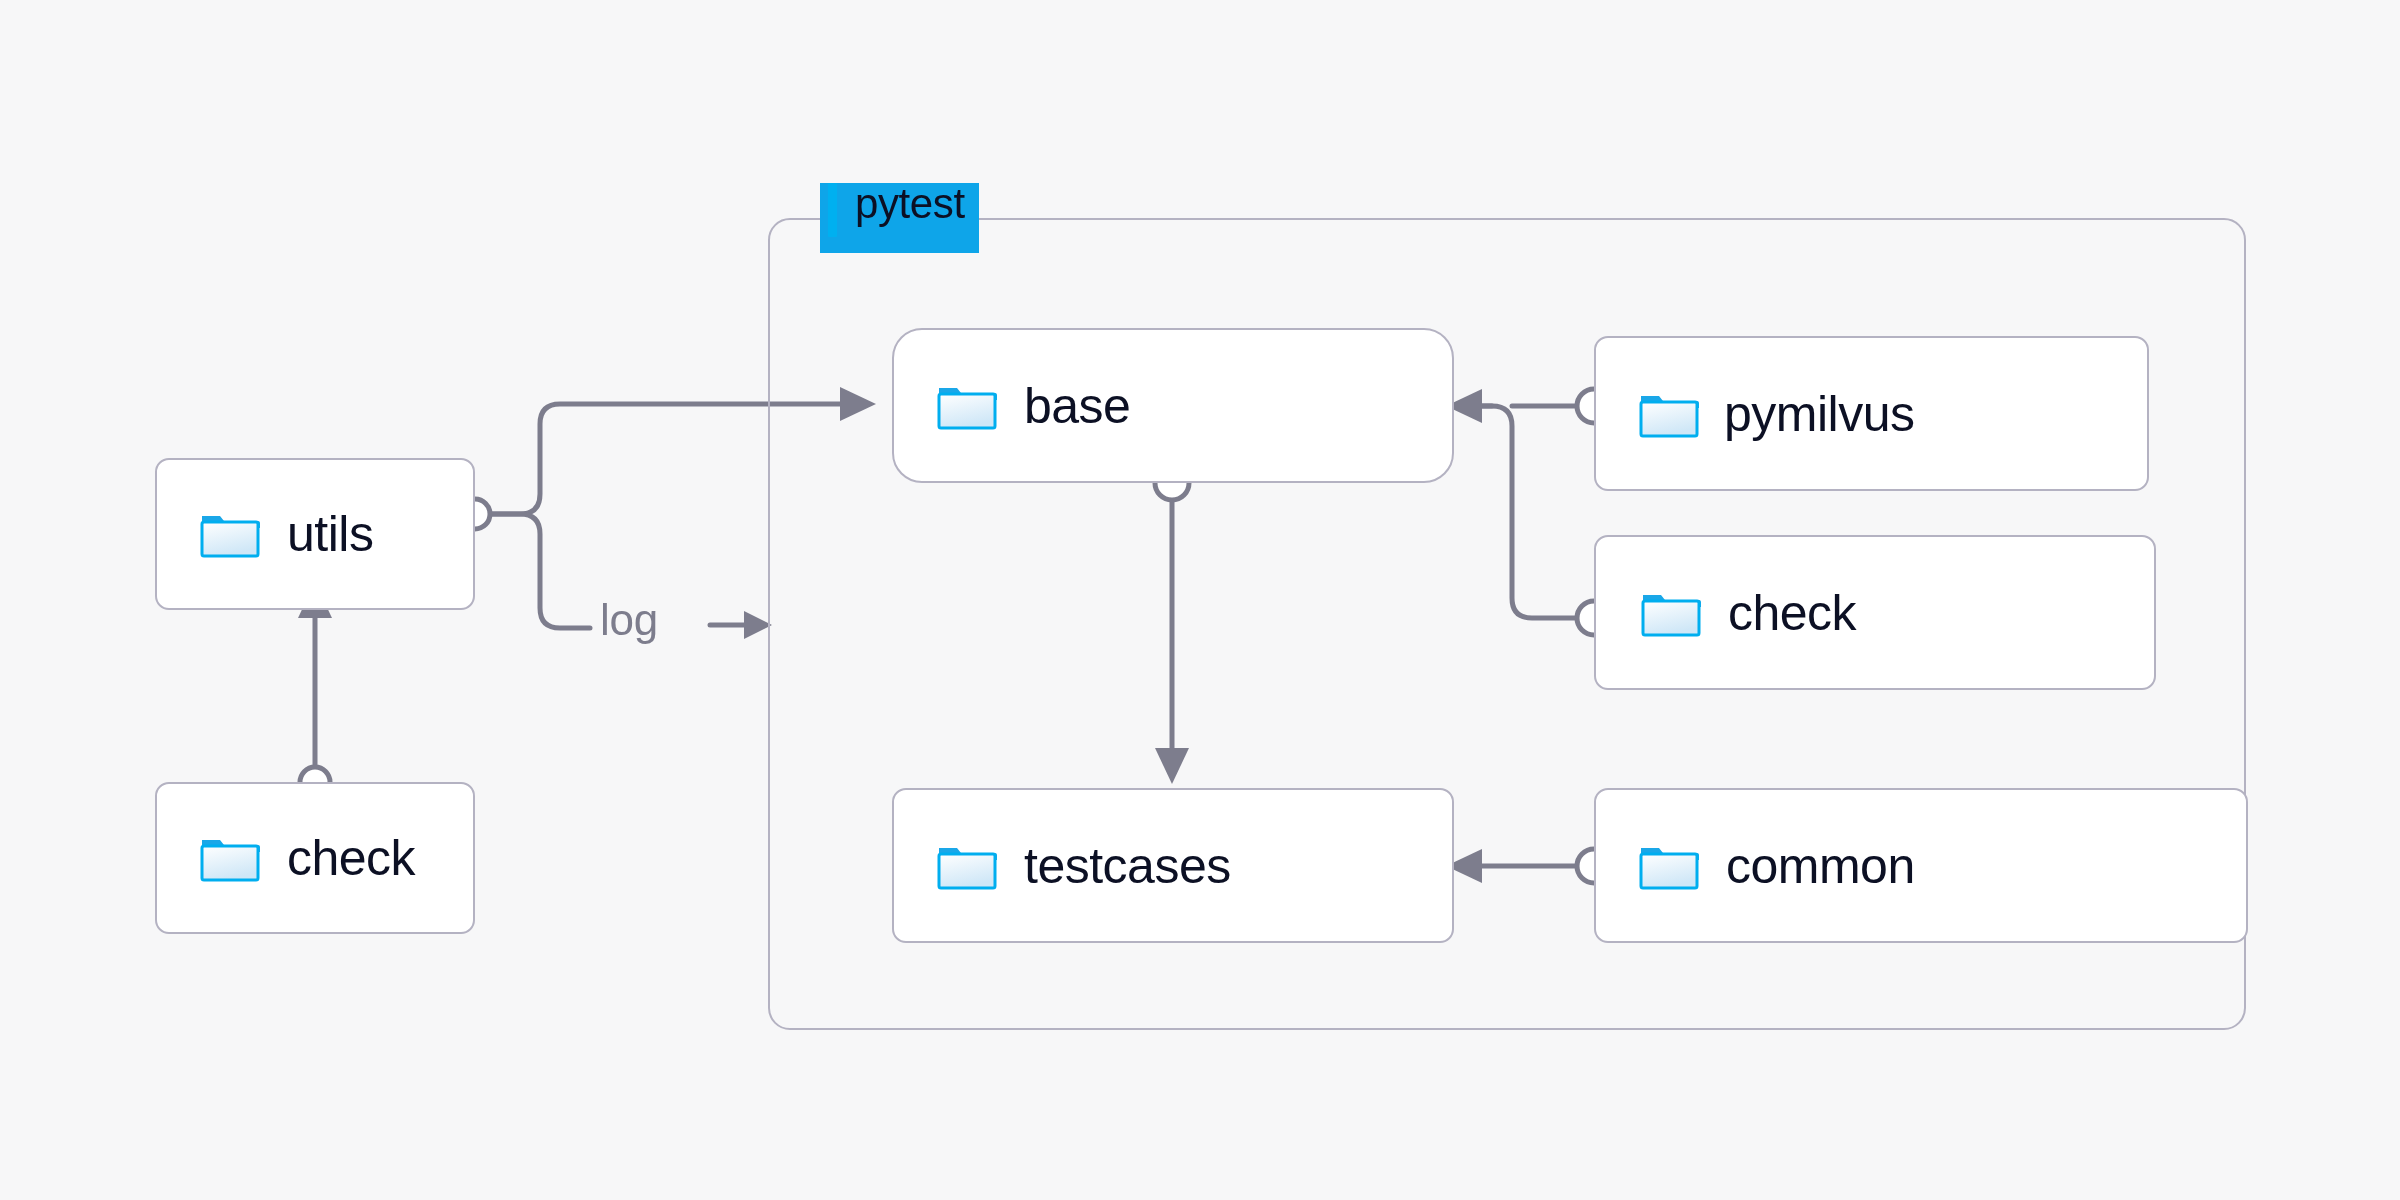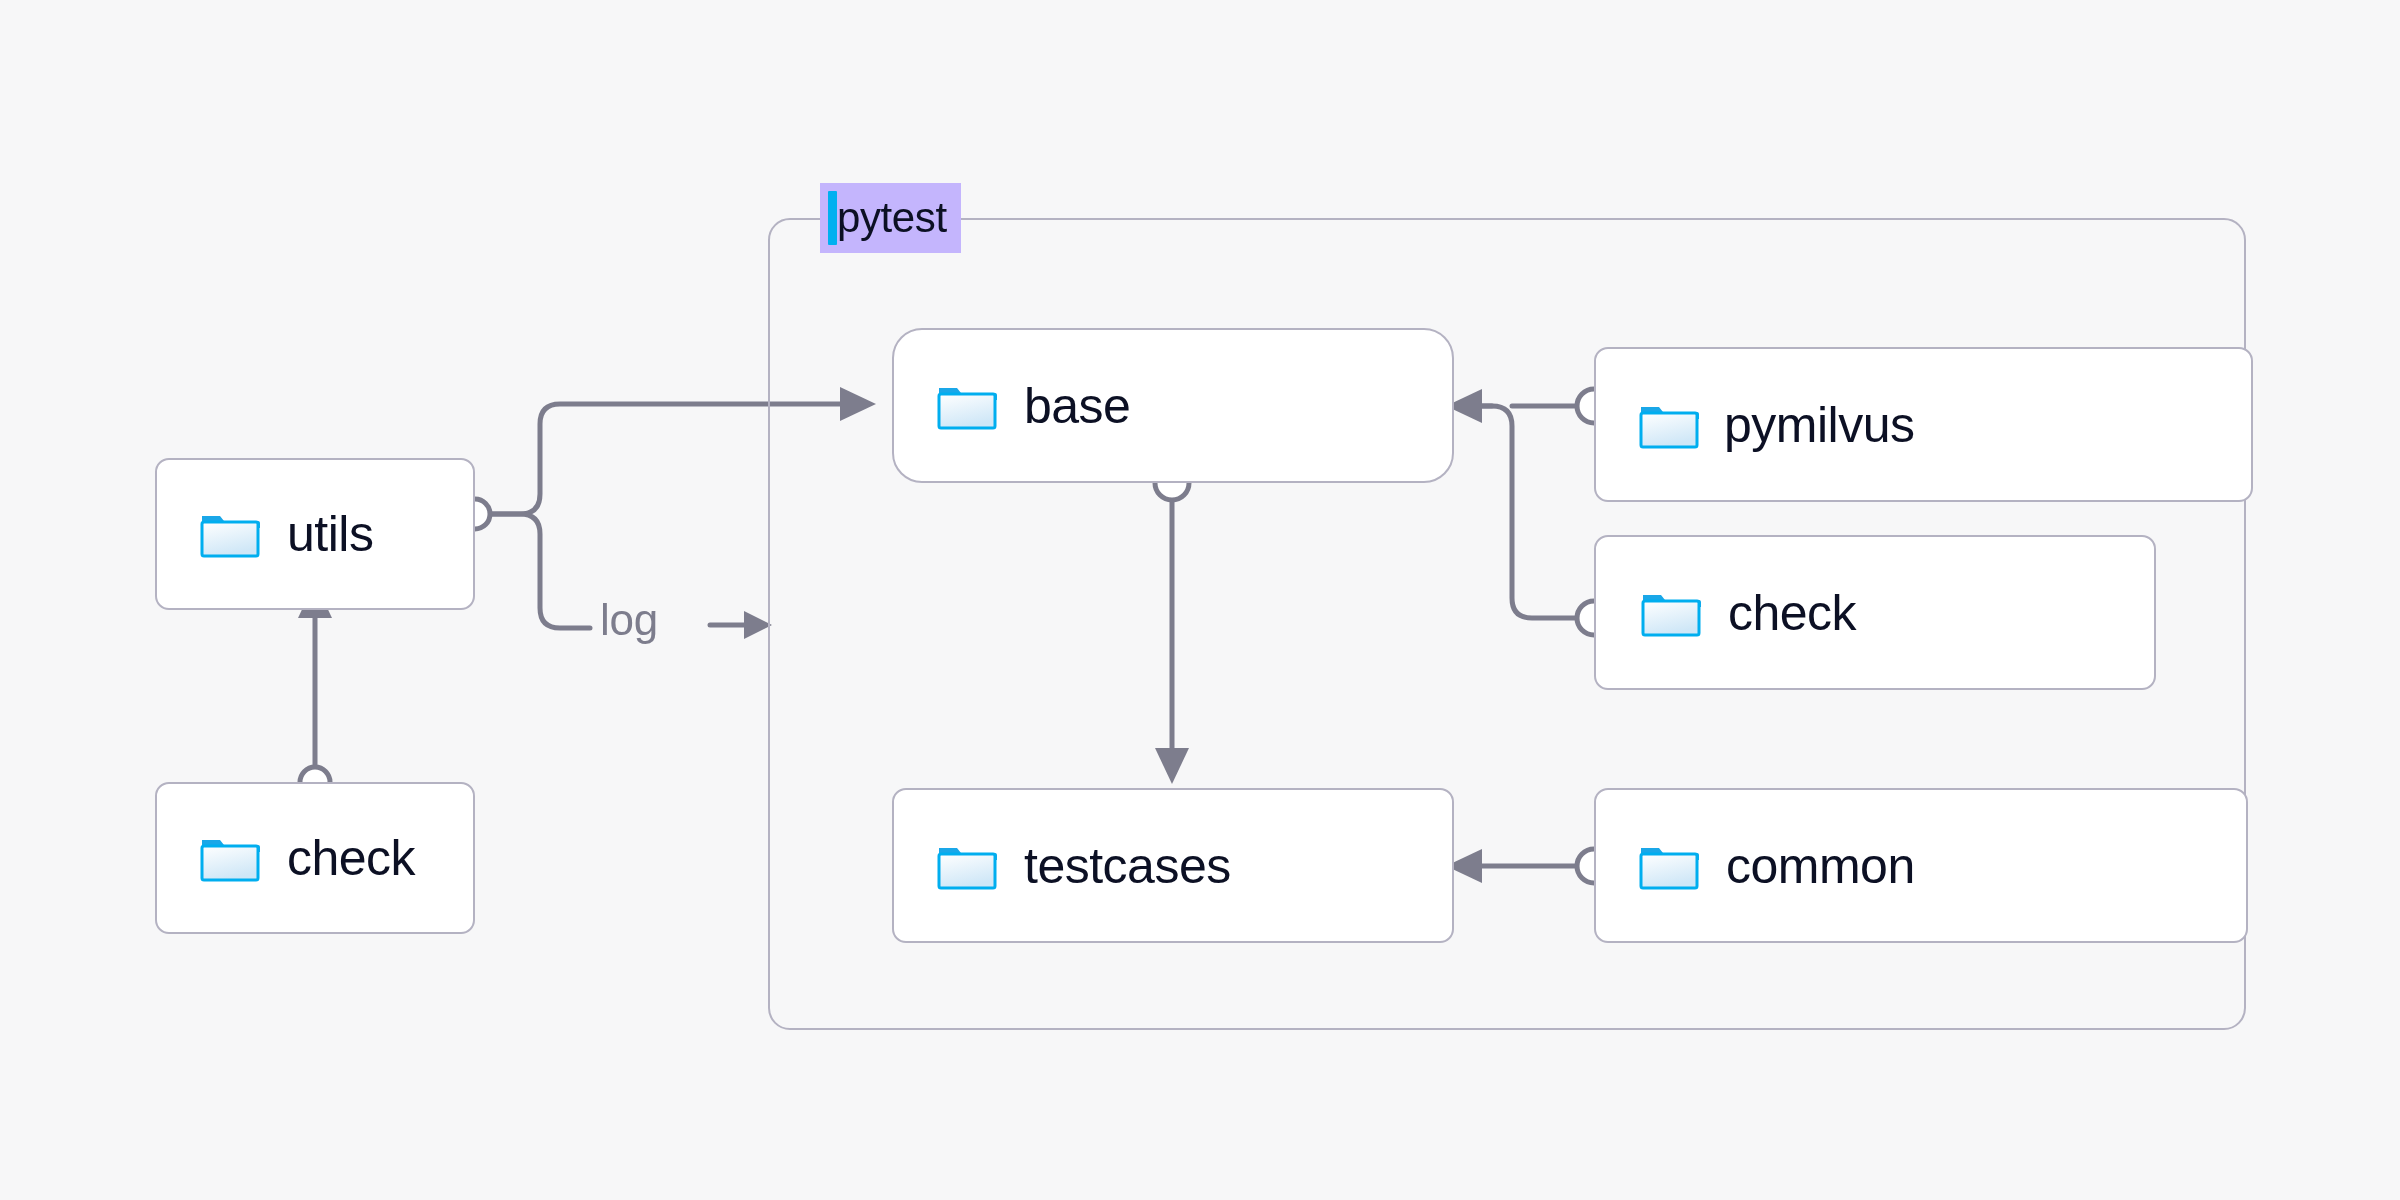--- a/index.html
+++ b/index.html
@@ -27,22 +27,23 @@
     border-radius: 22px;
     box-sizing: border-box;
     background: transparent;
   }
   .group-label-wrap {
     position: absolute;
     left: 820px;
     top: 183px;
     height: 70px;
     display: flex;
-    align-items: center;
-    background: #c4b5fd;
+    align-items: flex-start;
+    gap: 18px;
+    background: #0ea5e9;
     padding: 0 14px 0 8px;
   }
   .group-accent {
     width: 9px;
     height: 54px;
     background: #00b0f0;
     border-radius: 1px;
     flex: 0 0 auto;
   }
   .group-label {
@@ -70,21 +71,21 @@
     color: #0c1024;
     line-height: 1;
     white-space: nowrap;
     letter-spacing: -0.5px;
   }
 
   .n-utils     { left: 155px;  top: 438px; width: 320px; height: 152px; margin-top: 20px; }
   .n-config    { left: 155px;  top: 782px; width: 320px; height: 152px; }
   .n-base      { left: 892px;  top: 328px; width: 562px; height: 155px; border-radius: 30px; }
   .n-testcases { left: 892px;  top: 788px; width: 562px; height: 155px; }
-  .n-pymilvus  { left: 1594px; top: 347px; width: 659px; height: 155px; gap: 24px; }
+  .n-pymilvus  { left: 1594px; top: 336px; width: 555px; height: 155px; gap: 24px; }
   .n-check     { left: 1594px; top: 535px; width: 562px; height: 155px; padding-left: 44px; }
   .n-common    { left: 1594px; top: 788px; width: 654px; height: 155px; }
 
   
   .folder-icon { width: 62px; height: 54px; flex: 0 0 auto; display:block; }
 
   
   #edges {
     position: absolute;
     left: 0; top: 0;

